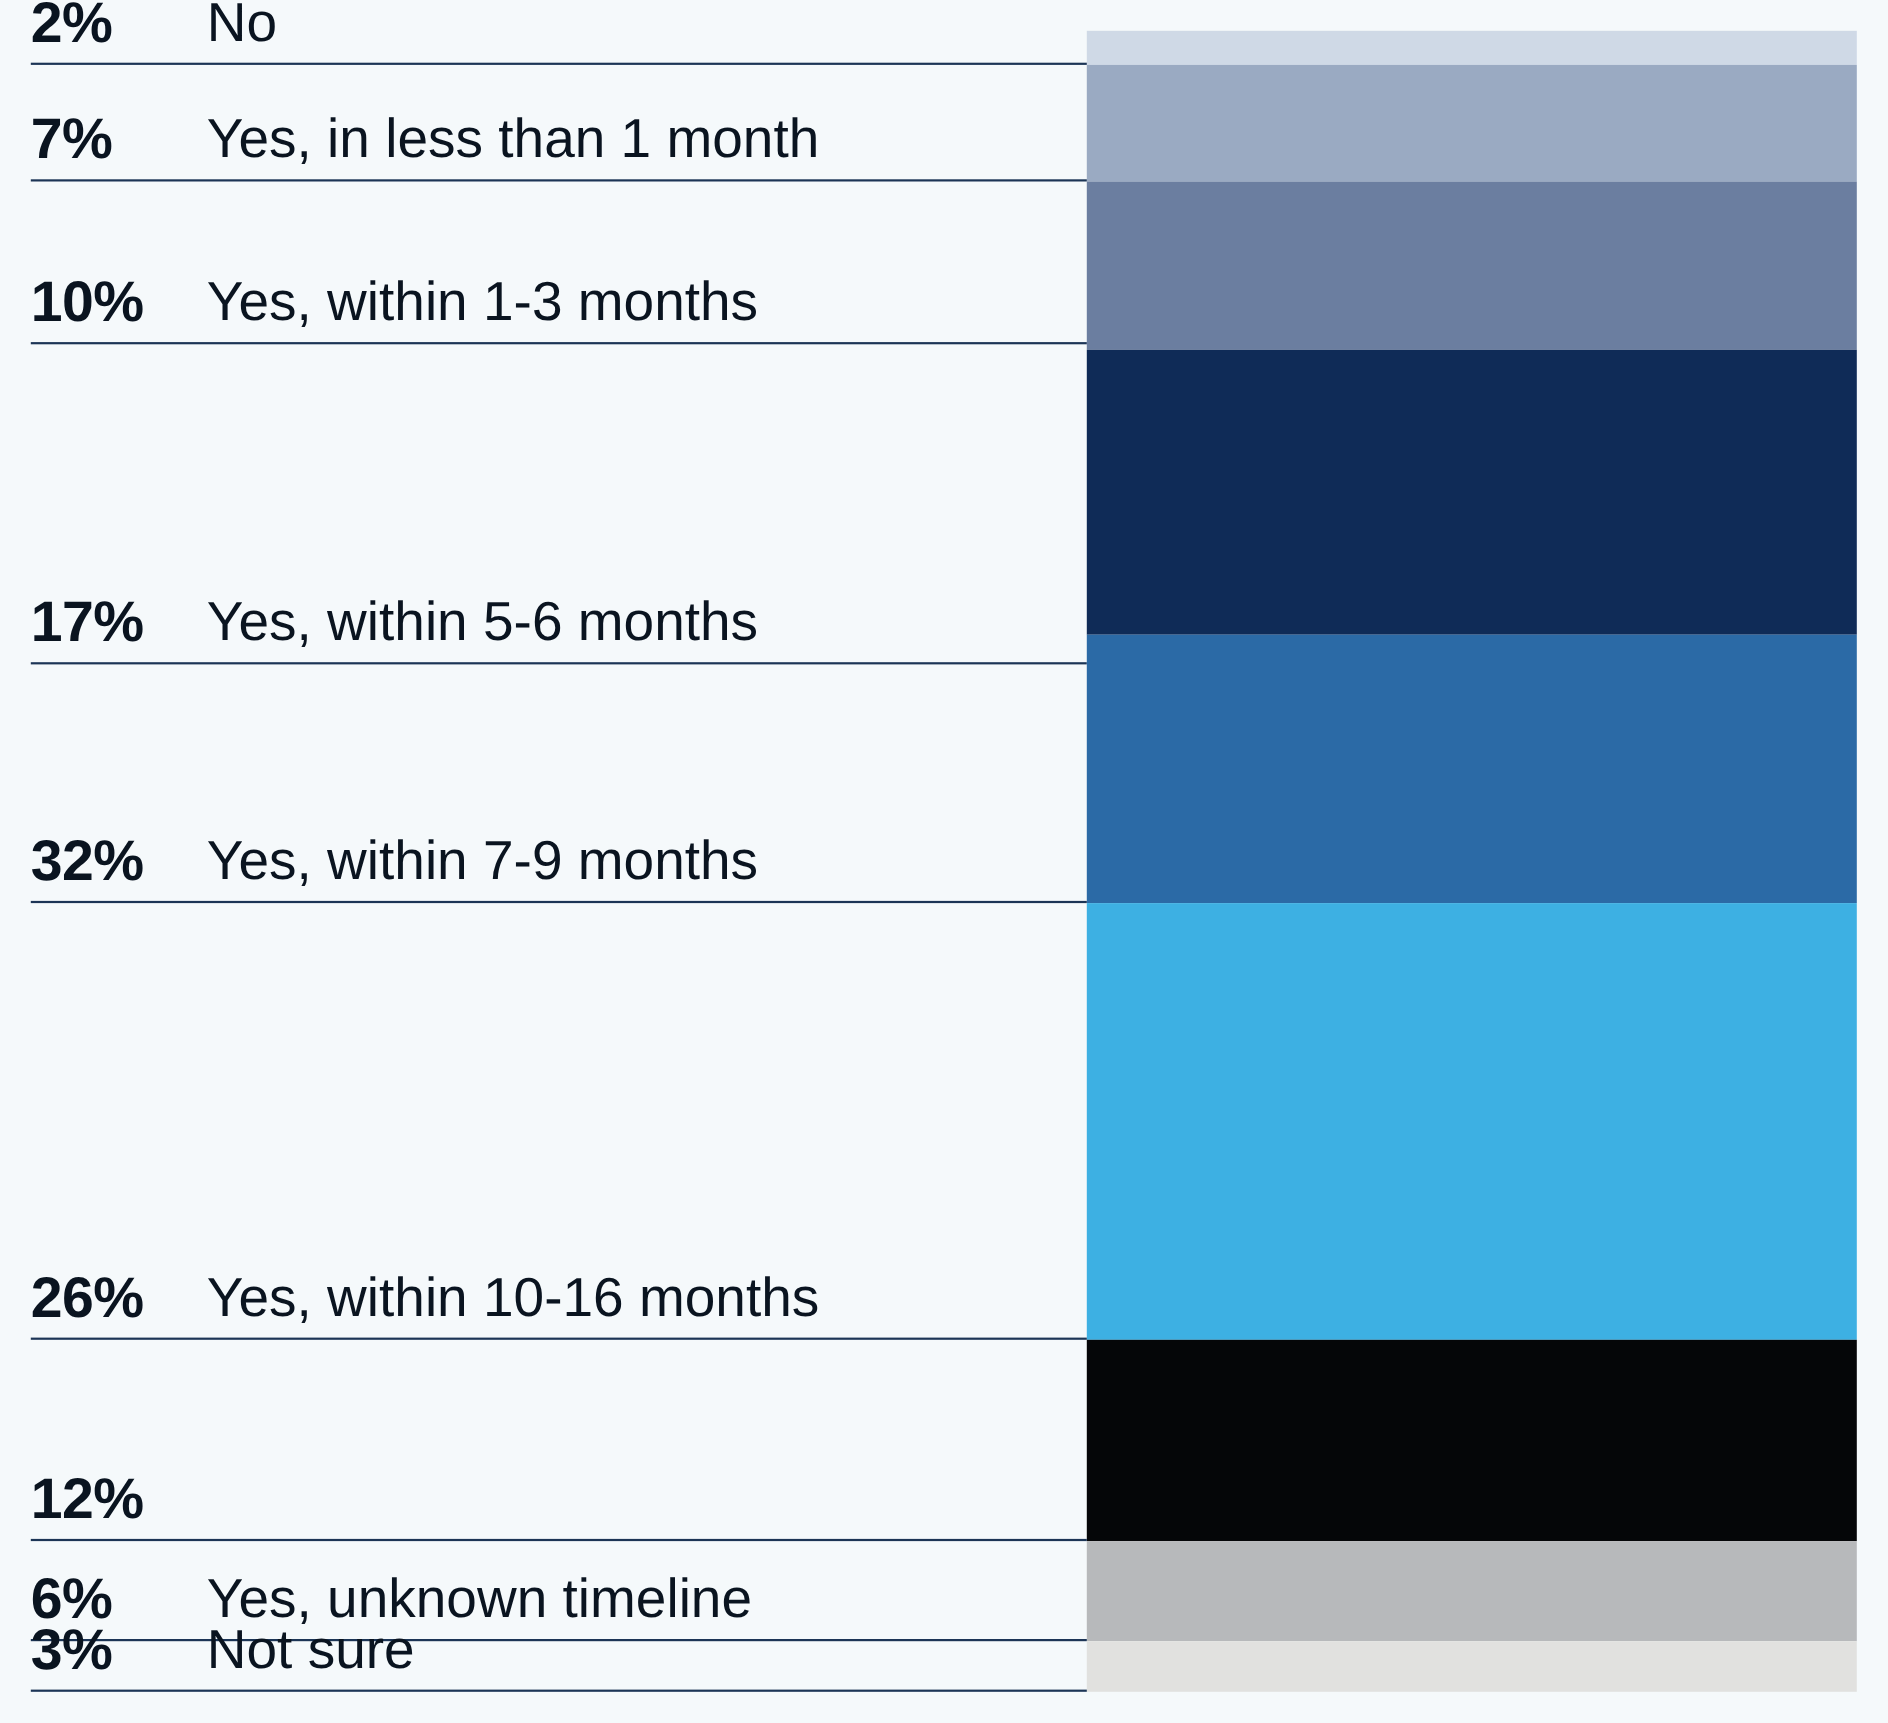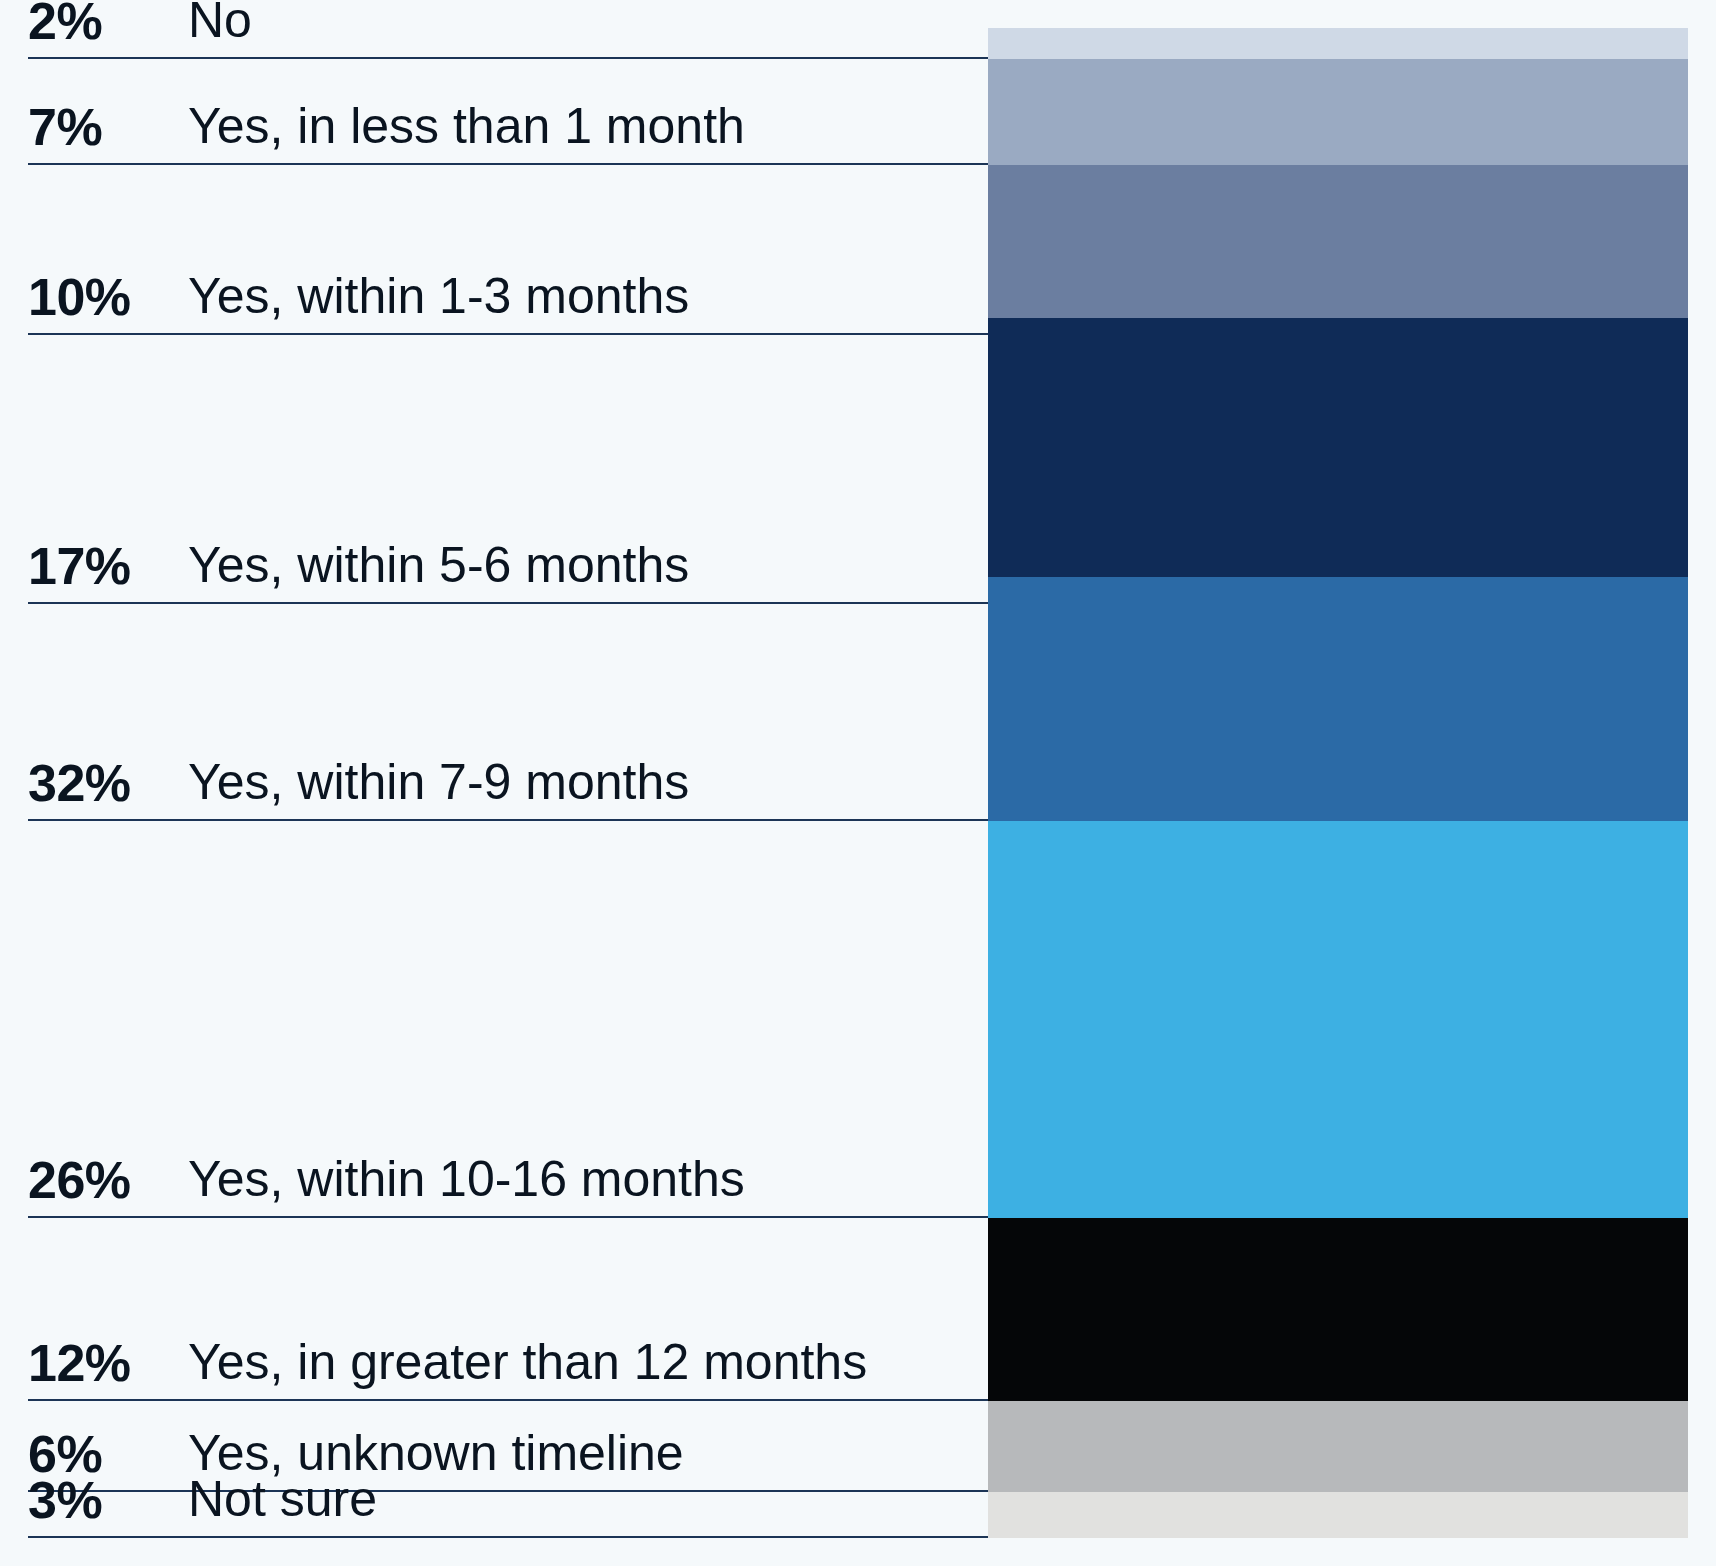--- a/index.html
+++ b/index.html
@@ -63,21 +63,21 @@
       <div class="lbl">No</div>
       <div class="rule" style="width: 960px;"></div>
     </div>
     <div class="seg" style="top: 30.5051px; height: 106.768px; width: 700px; background: rgb(154, 170, 194);"></div>
     <div class="row" style="top: 30.5051px; height: 106.768px;">
       <div class="pct">7%</div>
       <div class="lbl">Yes, in less than 1 month</div>
       <div class="rule" style="width: 960px;"></div>
     </div>
     <div class="seg" style="top: 137.273px; height: 152.525px; width: 700px; background: rgb(107, 126, 160);"></div>
-    <div class="row" style="top: 154px; height: 153px; text-decoration: underline;">
+    <div class="row" style="top: 132px; height: 153px; text-decoration: underline;">
       <div class="pct">10%</div>
       <div class="lbl">Yes, within 1-3 months</div>
       <div class="rule" style="width: 960px;"></div>
     </div>
     <div class="seg" style="top: 289.798px; height: 259.293px; width: 700px; background: rgb(15, 43, 87);"></div>
     <div class="row" style="top: 289.798px; height: 286px;">
       <div class="pct">17%</div>
       <div class="lbl">Yes, within 5-6 months</div>
       <div class="rule" style="width: 960px;"></div>
     </div>
@@ -89,21 +89,20 @@
     </div>
     <div class="seg" style="top: 793.131px; height: 396.566px; width: 700px; background: rgb(61, 176, 227);"></div>
     <div class="row" style="top: 793.131px; height: 396.566px;">
       <div class="pct">26%</div>
       <div class="lbl">Yes, within 10-16 months</div>
       <div class="rule" style="width: 960px;"></div>
     </div>
     <div class="seg" style="top: 1189.7px; height: 183.03px; width: 700px; background: rgb(5, 6, 8);"></div>
     <div class="row" style="top: 1189.7px; height: 183.03px;">
       <div class="pct">12%</div>
-      <div class="lbl">Yes, in greater than 12 months</div>
       <div class="rule" style="width: 960px;"></div>
     </div>
     <div class="seg" style="top: 1372.73px; height: 91.5152px; width: 700px; background: rgb(183, 185, 187);"></div>
     <div class="row" style="top: 1372.73px; height: 91.5152px;">
       <div class="pct">6%</div>
       <div class="lbl">Yes, unknown timeline</div>
       <div class="rule" style="width: 960px;"></div>
     </div>
     <div class="seg" style="top: 1464.24px; height: 45.7576px; width: 700px; background: rgb(225, 225, 223);"></div>
     <div class="row" style="top: 1464.24px; height: 45.7576px;">

